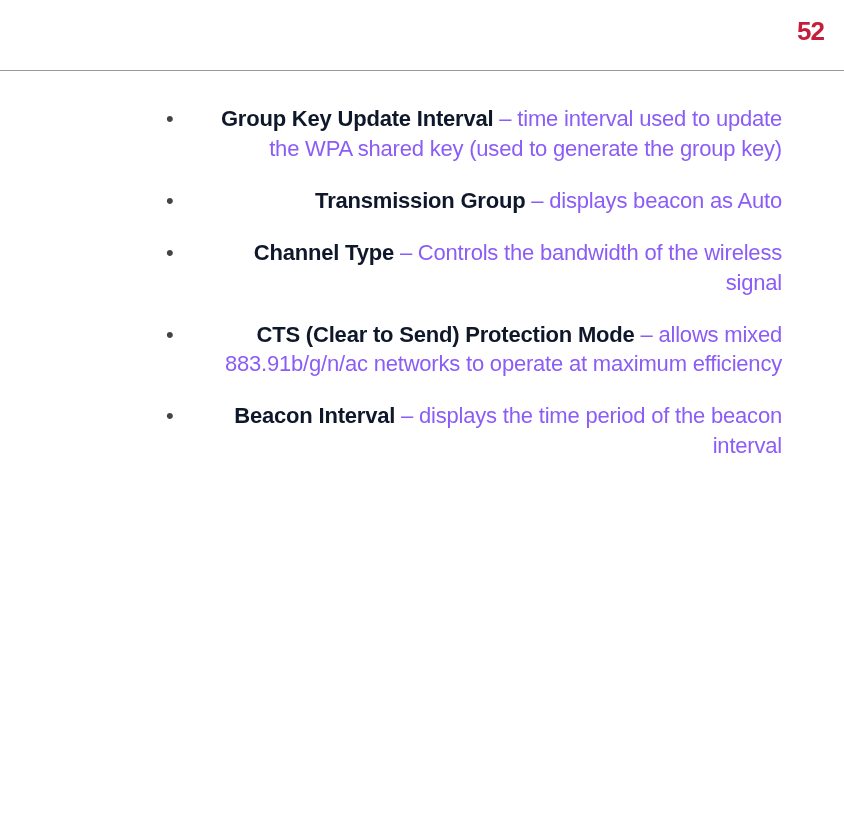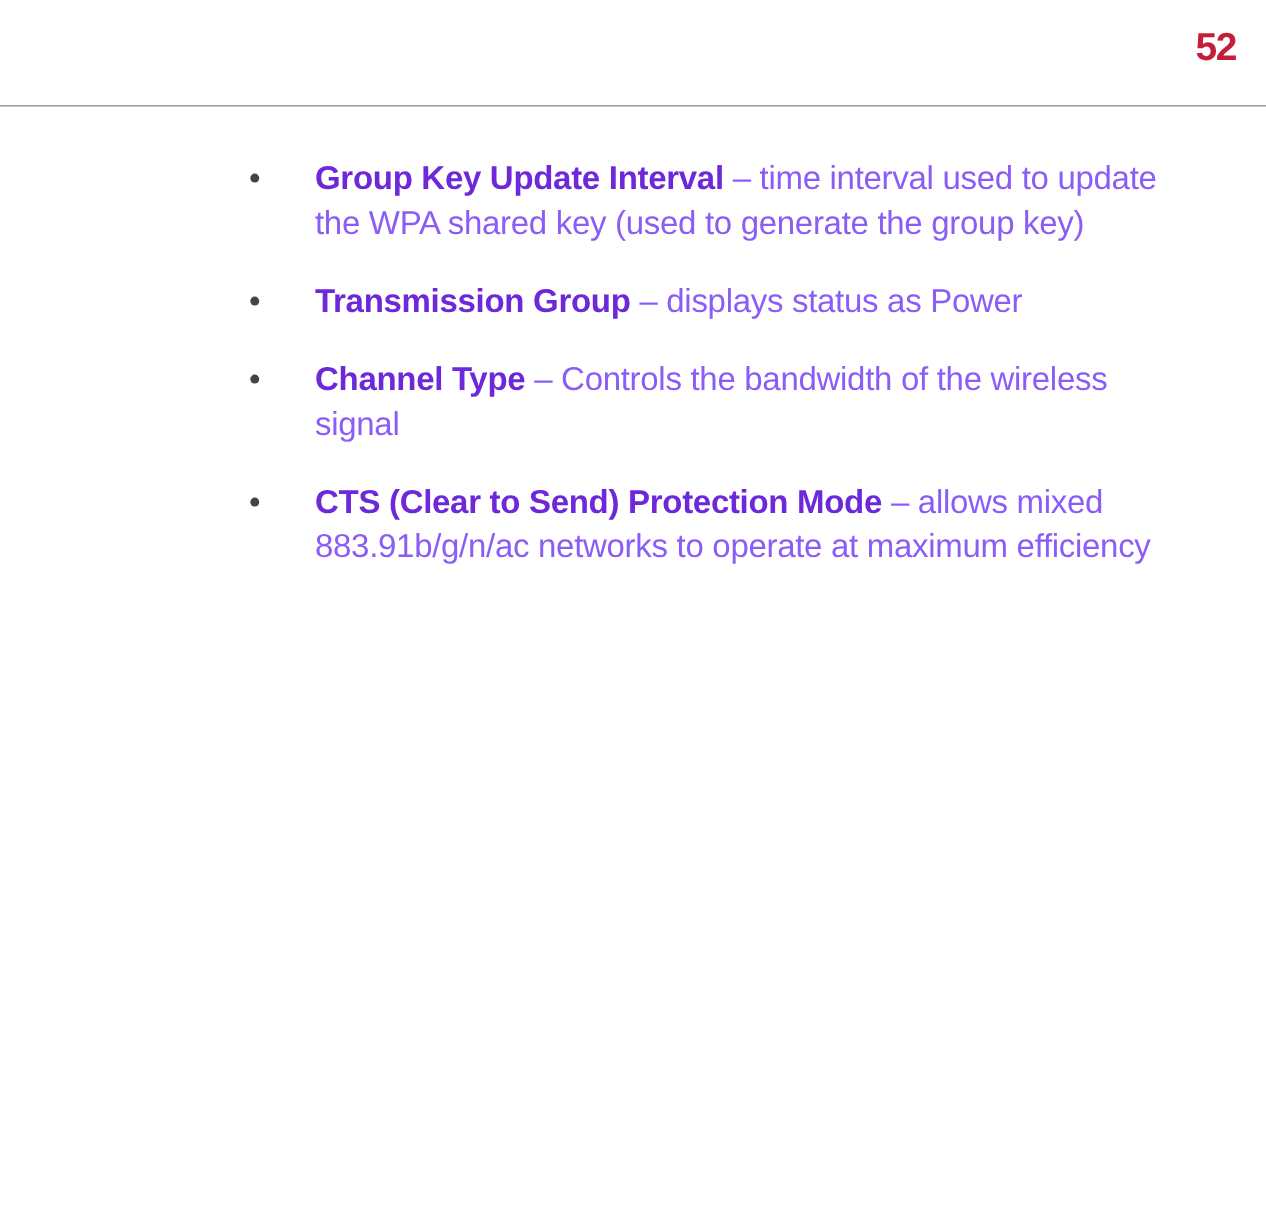--- a/index.html
+++ b/index.html
@@ -1,18 +1,19 @@
 <!DOCTYPE html>
 <html><head>
   <meta charset="utf-8">
   <style>
     * {
       margin: 0;
       padding: 0;
       box-sizing: border-box;
+      text-align: right;
     }
     body {
       width: 844px;
       height: 819px;
       background: #ffffff;
       font-family: Helvetica, Arial, sans-serif;
       position: relative;
       overflow: hidden;
     }
     .page-number {
@@ -53,40 +54,43 @@
     li::before {
       content: "•";
       position: absolute;
       left: 6px;
       top: 0;
       color: #444444;
       font-size: 22px;
     }
     .term {
       font-weight: bold;
-      color: #6d28d9;
+      color: #0f172a;
     }
     .dash {
       color: #8b5cf6;
     }
   </style>
 </head>
 <body>
 
 <div class="page-number">52</div>
 <div class="divider"></div>
 
 <div class="content">
   <ul>
     <li>
       <span class="term">Group Key Update Interval</span><span class="dash"> – time interval used to update the WPA shared key (used to generate the group key)</span>
     </li>
     <li>
-      <span class="term">Transmission Group</span><span class="dash"> – displays status as Power</span>
+      <span class="term">Transmission Group</span><span class="dash"> – displays beacon as Auto</span>
     </li>
     <li>
       <span class="term">Channel Type</span><span class="dash"> – Controls the bandwidth of the wireless signal</span>
     </li>
     <li>
       <span class="term">CTS (Clear to Send) Protection Mode</span><span class="dash"> – allows mixed 883.91b/g/n/ac networks to operate at maximum efficiency</span>
     </li>
+    <li>
+      <span class="term">Beacon Interval</span><span class="dash"> – displays the time period of the beacon interval</span>
+    </li>
   </ul>
 </div>
 
 </body></html>

